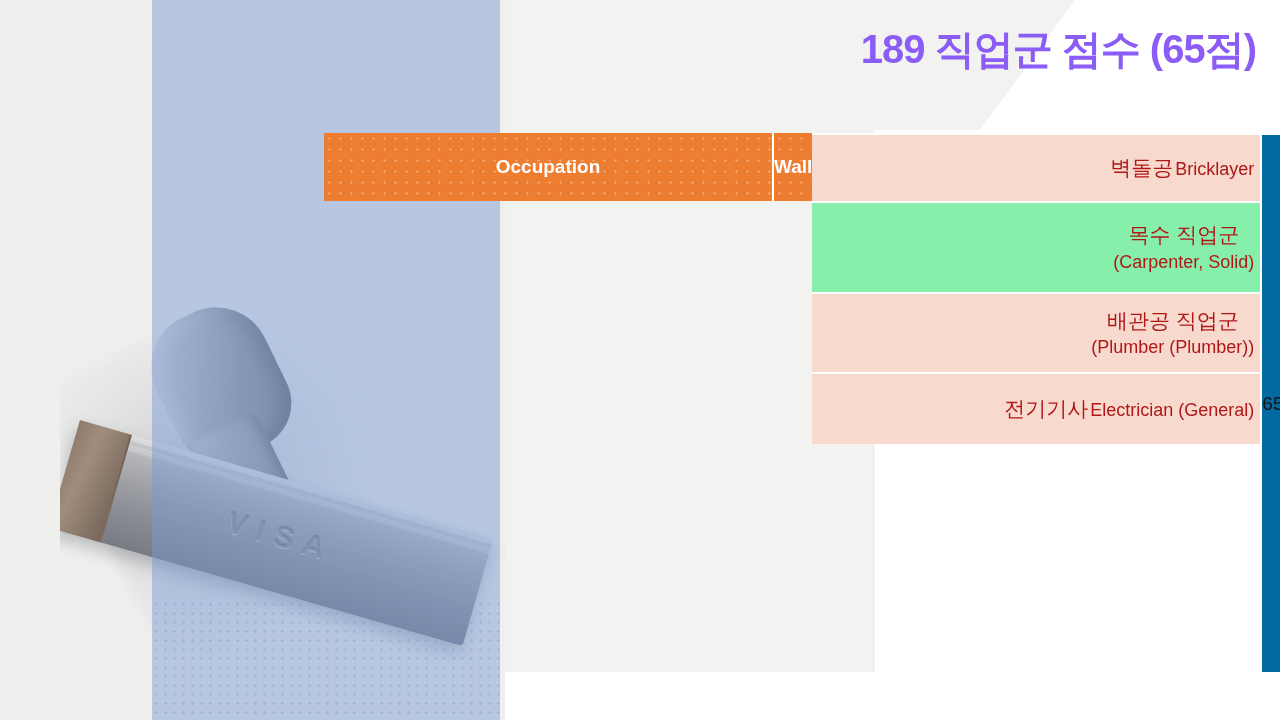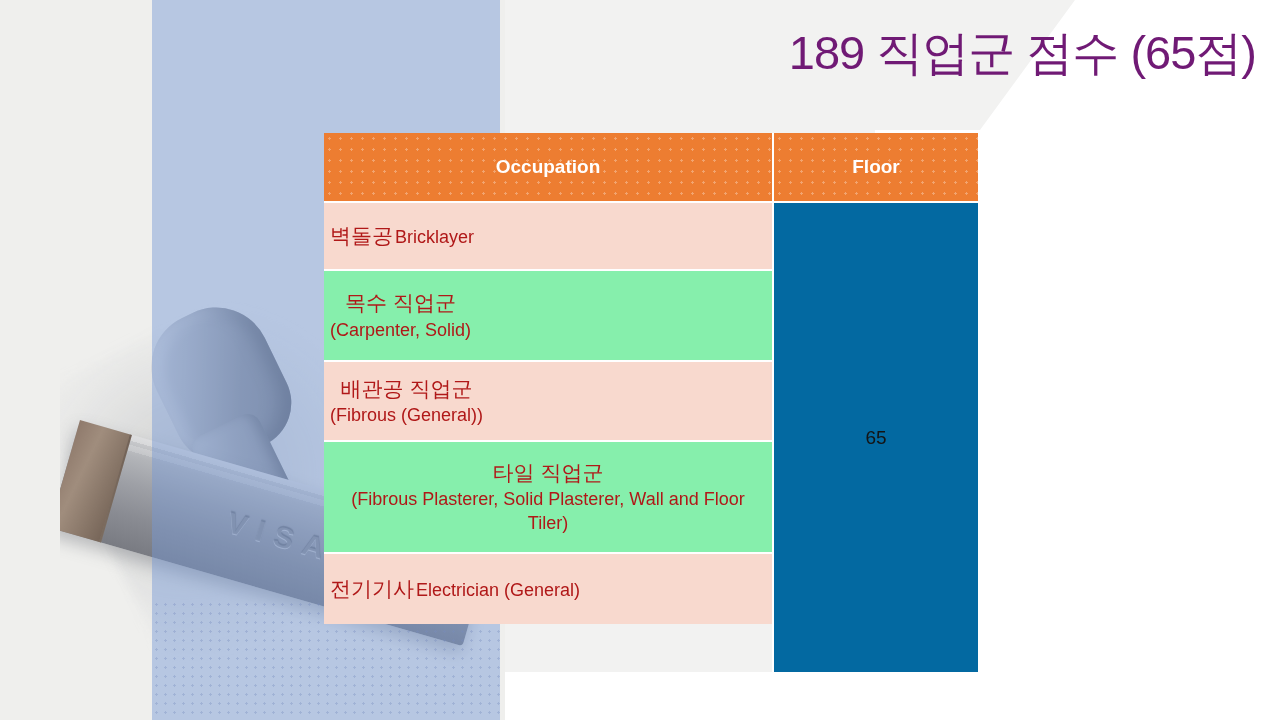--- a/index.html
+++ b/index.html
@@ -76,29 +76,29 @@
   }
   .blue-panel-dots{
     position:absolute;left:0;bottom:0;width:348px;height:120px;
     background-image:radial-gradient(rgba(120,140,190,.35) 1px, rgba(0,0,0,0) 1.2px);
     background-size:9px 9px;
   }
 
   
   .title{
     position:absolute;right:24px;top:22px;
-    font-size:47px;font-weight:400;color:#701a75;
+    font-size:40px;font-weight:700;color:#8b5cf6;
     letter-spacing:-1px;white-space:nowrap;
     font-family:"Liberation Sans","DejaVu Sans",sans-serif;
   }
 
   
   .table{
     position:absolute;left:324px;top:133px;width:654px;height:539px;
-    display:flex;flex-direction:column;
+    display:flex;
   }
   .thead{display:flex;height:68px;}
   .th{
     background:#ED7D31;color:#ffffff;font-weight:700;font-size:19px;
     display:flex;align-items:center;justify-content:center;
     background-image:radial-gradient(rgba(255,255,255,.30) 1px, rgba(0,0,0,0) 1.1px);
     background-size:11px 11px;
   }
   .th-occupation{width:448px;border-right:2px solid #ffffff;}
   .th-point{flex:1;}
@@ -106,21 +106,21 @@
   .tbody{display:flex;flex:1;}
   .col-occupation{width:448px;display:flex;flex-direction:column;border-right:2px solid #ffffff;}
   .col-point{
     flex:1;background:#0369a1;
     display:flex;align-items:center;justify-content:center;
     border-top:2px solid #ffffff;
   }
   .point-value{font-size:19px;color:#141414;}
 
   .row{
-    display:flex;align-items:center;justify-content:flex-start;
+    display:flex;align-items:center;justify-content:flex-end;
     text-align:center;color:#B01818;
     border-top:2px solid #ffffff;
     padding:0 6px;box-sizing:border-box;
   }
   .row.odd{background:#F8D9CE;}
   .row.even{background:#86efac;}
   .r1{height:68px;}
   .r2{height:91px;}
   .r3{height:80px;}
   .r4{height:112px;}
@@ -154,42 +154,39 @@
   <div class="blue-panel">
     <div class="blue-panel-dots"></div>
   </div>
 
   <div class="title">189 직업군 점수 (65점)</div>
 
   <div class="table">
 
     <div class="thead">
       <div class="th th-occupation">Occupation</div>
-      <div class="th th-point">Floor</div>
+      <div class="th th-point">Wall</div>
     </div>
 
     <div class="tbody">
 
       <div class="col-occupation">
 
         <div class="row odd r1 cell-inline">
           <span><span class="ko">벽돌공</span><span class="en">Bricklayer</span></span>
         </div>
 
         <div class="row even r2">
           <span class="cell-stack"><span class="ko">목수 직업군</span><br><span class="en">(Carpenter, Solid)</span></span>
         </div>
 
         <div class="row odd r3">
-          <span class="cell-stack"><span class="ko">배관공 직업군</span><br><span class="en">(Fibrous (General))</span></span>
+          <span class="cell-stack"><span class="ko">배관공 직업군</span><br><span class="en">(Plumber (Plumber))</span></span>
         </div>
 
-        <div class="row even r4">
-          <span class="cell-stack"><span class="ko">타일 직업군</span><br><span class="en">(Fibrous Plasterer, Solid Plasterer, Wall and Floor Tiler)</span></span>
-        </div>
 
         <div class="row odd r5 cell-inline">
           <span><span class="ko">전기기사</span><span class="en">Electrician (General)</span></span>
         </div>
 
       </div>
 
       <div class="col-point">
         <span class="point-value">65</span>
       </div>

